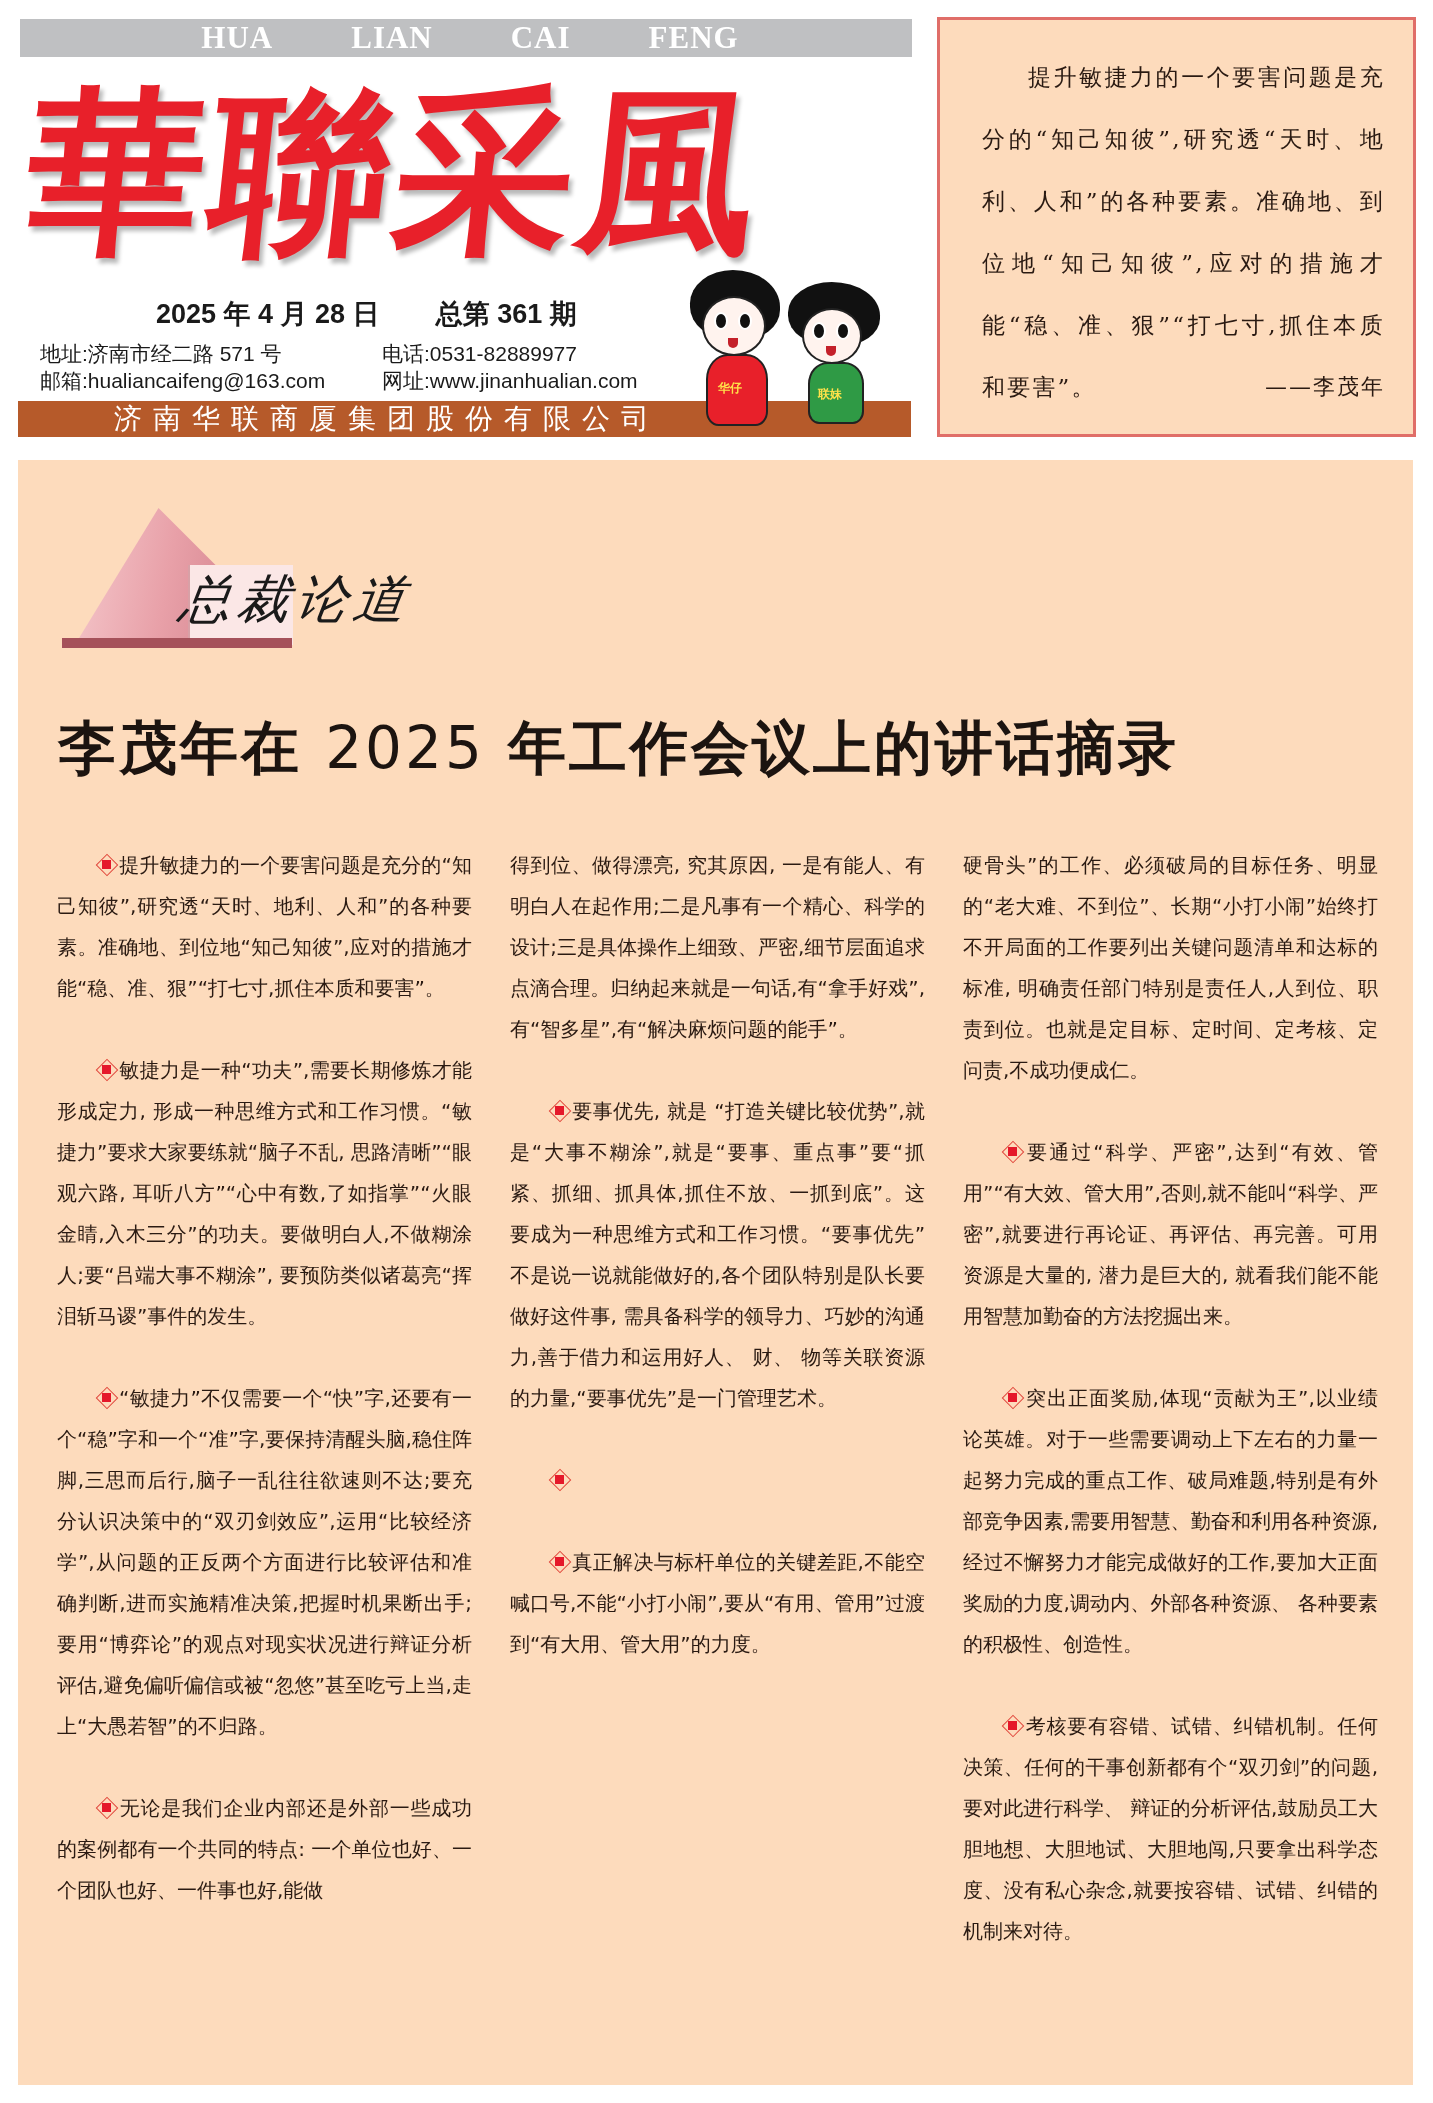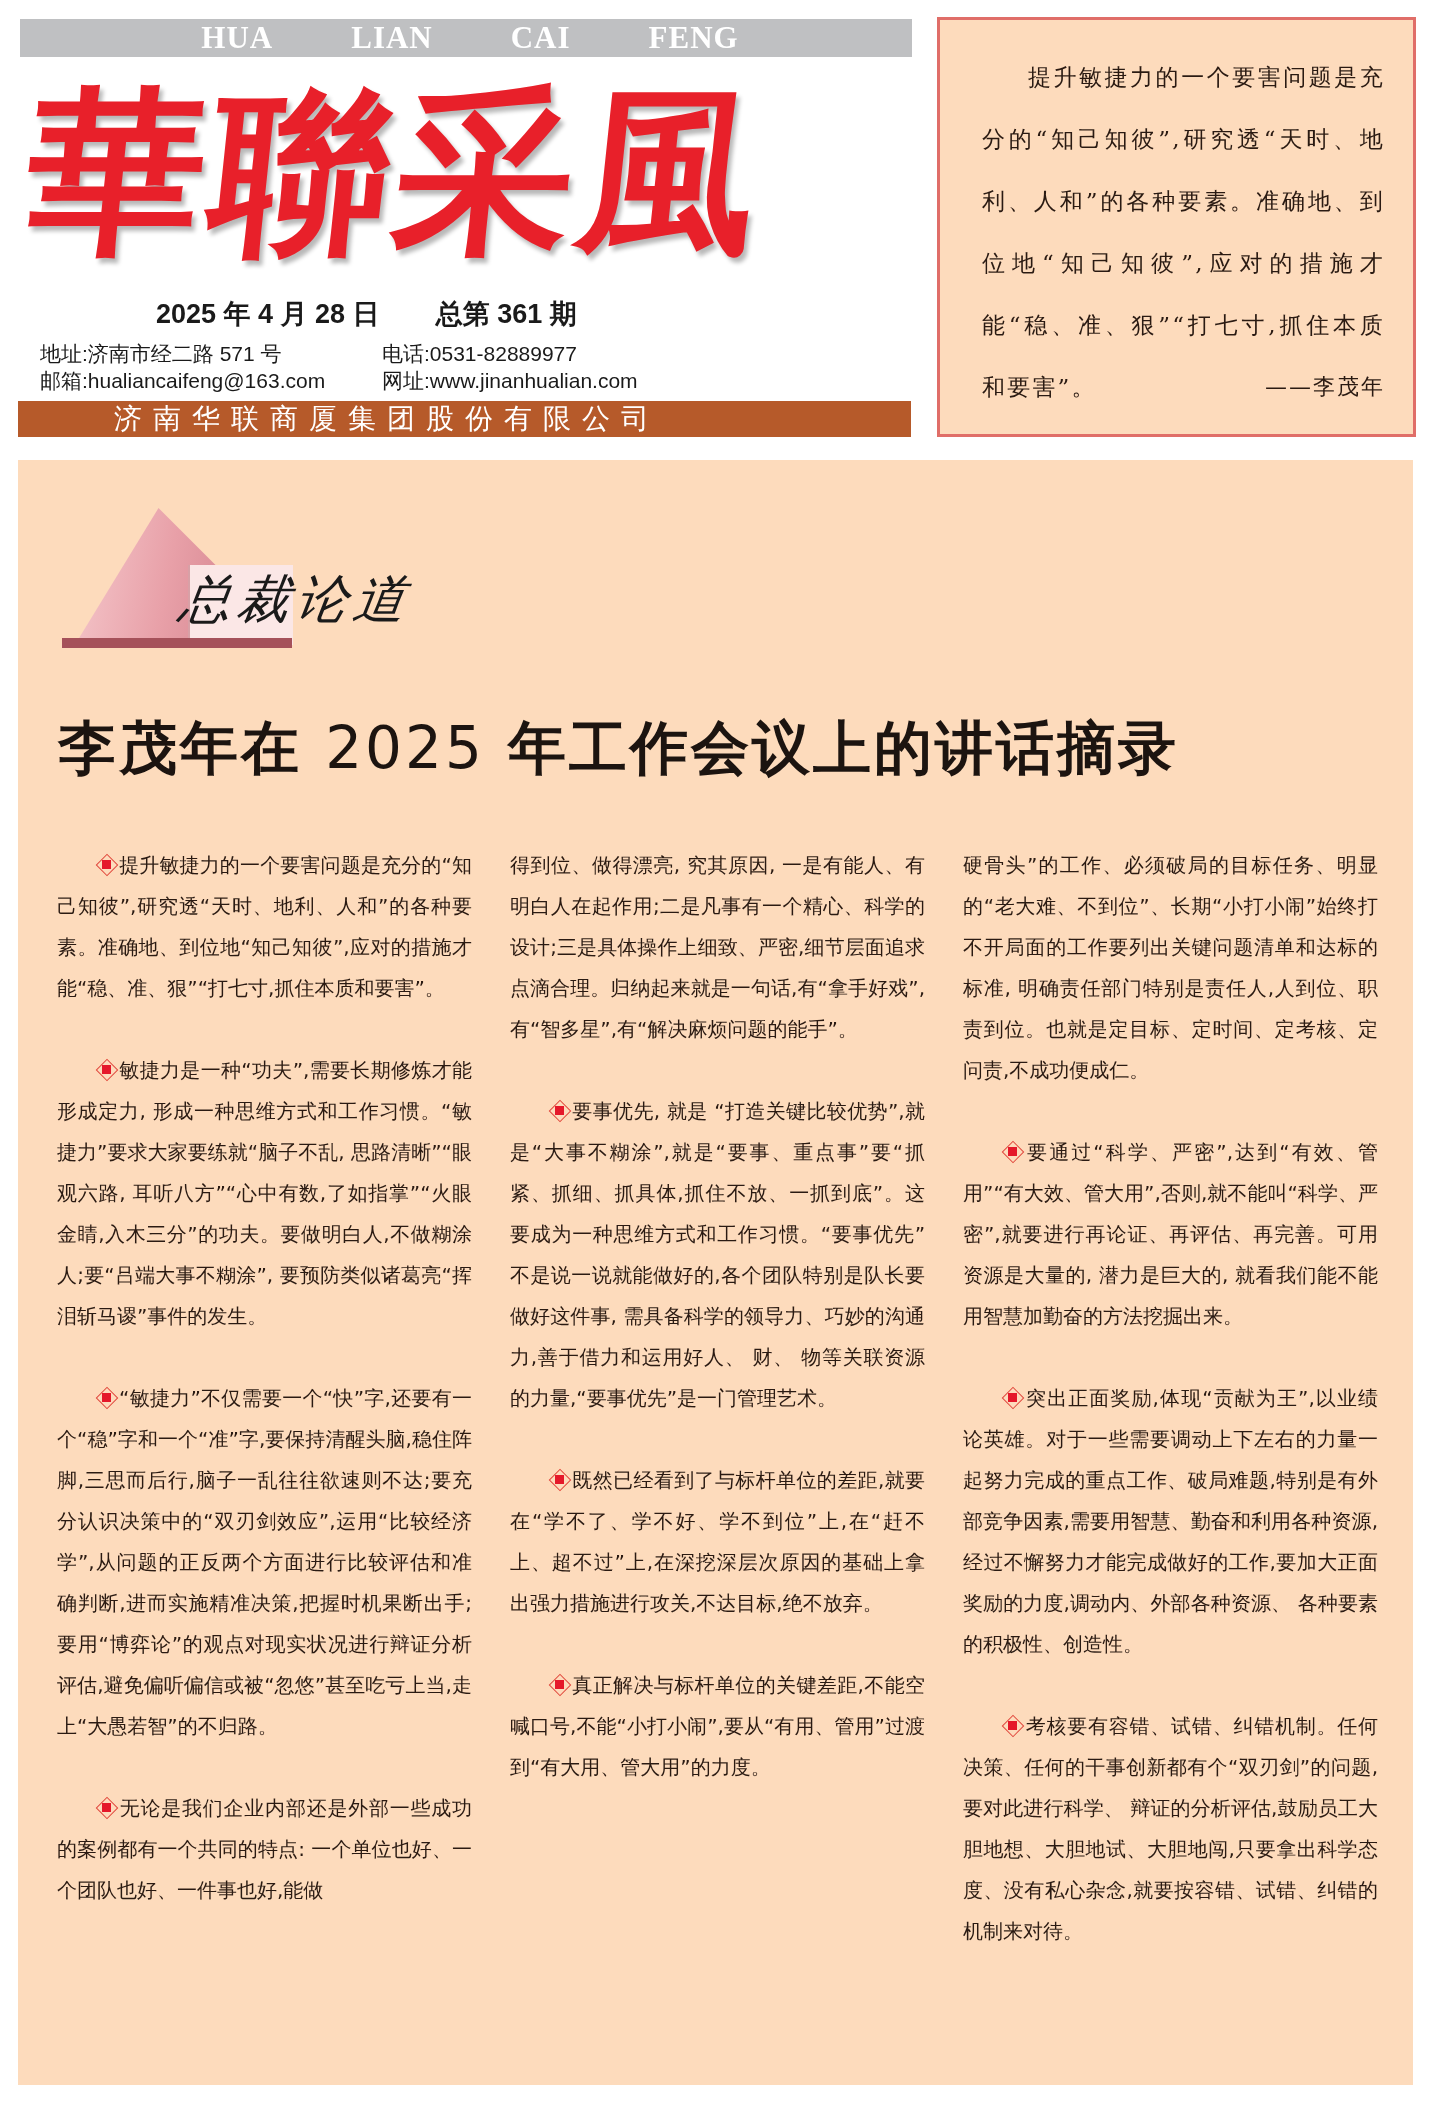--- a/index.html
+++ b/index.html
@@ -132,20 +132,42 @@
     <span style="left:0">地址:济南市经二路 571 号</span>
     <span style="left:342px">电话:0531-82889977</span>
   </div>
   <div class="contact row2">
     <span style="left:0">邮箱:hualiancaifeng@163.com</span>
     <span style="left:342px">网址:www.jinanhualian.com</span>
   </div>
 
   <div class="company-band">济南华联商厦集团股份有限公司</div>
 
+  <div class="mascots">
+
+    <div class="mascot" style="left:20px; top:0; width:110px; height:172px;">
+      <div class="m-hair" style="left:10px; top:2px; width:90px; height:70px;"></div>
+      <div class="m-face" style="left:22px; top:28px; width:64px; height:60px;"></div>
+      <div class="m-eye" style="left:34px; top:44px;"></div>
+      <div class="m-eye" style="left:58px; top:44px;"></div>
+      <div class="m-mouth" style="left:48px; top:70px;"></div>
+      <div class="m-body" style="left:26px; top:86px; width:62px; height:72px; background:#e8202a;"></div>
+      <div class="m-label" style="left:38px; top:112px;">华仔</div>
+    </div>
+
+    <div class="mascot" style="left:120px; top:14px; width:110px; height:158px;">
+      <div class="m-hair" style="left:8px; top:0; width:92px; height:64px;"></div>
+      <div class="m-face" style="left:22px; top:26px; width:60px; height:56px;"></div>
+      <div class="m-eye" style="left:32px; top:40px;"></div>
+      <div class="m-eye" style="left:56px; top:40px;"></div>
+      <div class="m-mouth" style="left:46px; top:64px;"></div>
+      <div class="m-body" style="left:28px; top:80px; width:56px; height:62px; background:#2f9a45;"></div>
+      <div class="m-label" style="left:38px; top:104px;">联妹</div>
+    </div>
+  </div>
 </div>
 
 <div class="quote-box">
   <p class="quote-text">提升敏捷力的一个要害问题是充分的“知己知彼”,研究透“天时、地利、人和”的各种要素。准确地、到位地“知己知彼”,应对的措施才能“稳、准、狠”“打七寸,抓住本质和要害”。</p>
   <div class="quote-author">——李茂年</div>
 </div>
 
 <div class="main-panel">
   <div class="column-badge">
     <div class="book">
@@ -167,21 +189,21 @@
     <div class="col">
       <p class="para"><span class="bullet"></span><span>提升敏捷力的一个要害问题是充分的“知己知彼”,研究透“天时、地利、人和”的各种要素。准确地、到位地“知己知彼”,应对的措施才能“稳、准、狠”“打七寸,抓住本质和要害”。</span></p>
       <p class="para"><span class="bullet"></span><span>敏捷力是一种“功夫”,需要长期修炼才能形成定力, 形成一种思维方式和工作习惯。“敏捷力”要求大家要练就“脑子不乱, 思路清晰”“眼观六路, 耳听八方”“心中有数,了如指掌”“火眼金睛,入木三分”的功夫。要做明白人,不做糊涂人;要“吕端大事不糊涂”, 要预防类似诸葛亮“挥泪斩马谡”事件的发生。</span></p>
       <p class="para"><span class="bullet"></span><span>“敏捷力”不仅需要一个“快”字,还要有一个“稳”字和一个“准”字,要保持清醒头脑,稳住阵脚,三思而后行,脑子一乱往往欲速则不达;要充分认识决策中的“双刃剑效应”,运用“比较经济学”,从问题的正反两个方面进行比较评估和准确判断,进而实施精准决策,把握时机果断出手;要用“博弈论”的观点对现实状况进行辩证分析评估,避免偏听偏信或被“忽悠”甚至吃亏上当,走上“大愚若智”的不归路。</span></p>
       <p class="para"><span class="bullet"></span><span>无论是我们企业内部还是外部一些成功的案例都有一个共同的特点: 一个单位也好、一个团队也好、一件事也好,能做</span></p>
     </div>
 
     <div class="col">
       <p class="para cont"><span>得到位、做得漂亮, 究其原因, 一是有能人、有明白人在起作用;二是凡事有一个精心、科学的设计;三是具体操作上细致、严密,细节层面追求点滴合理。归纳起来就是一句话,有“拿手好戏”,有“智多星”,有“解决麻烦问题的能手”。</span></p>
       <p class="para"><span class="bullet"></span><span>要事优先, 就是 “打造关键比较优势”,就是“大事不糊涂”,就是“要事、重点事”要“抓紧、抓细、抓具体,抓住不放、一抓到底”。这要成为一种思维方式和工作习惯。“要事优先” 不是说一说就能做好的,各个团队特别是队长要做好这件事, 需具备科学的领导力、巧妙的沟通力,善于借力和运用好人、 财、 物等关联资源的力量,“要事优先”是一门管理艺术。</span></p>
-      <p class="para"><span class="bullet"></span><span>既然已经看到了与标杆单位的差距,就要在“学不了、学不好、学不到位”上,在“赶不上、超不过”上,在深挖深层次原因的基础上拿出强力措施进行攻关,不达目标,绝不放弃。</span></p>
+      <p class="para"><span class="bullet"></span></p>
       <p class="para"><span class="bullet"></span><span>真正解决与标杆单位的关键差距,不能空喊口号,不能“小打小闹”,要从“有用、管用”过渡到“有大用、管大用”的力度。</span></p>
     </div>
 
     <div class="col">
       <p class="para cont"><span>硬骨头”的工作、必须破局的目标任务、明显的“老大难、不到位”、长期“小打小闹”始终打不开局面的工作要列出关键问题清单和达标的标准, 明确责任部门特别是责任人,人到位、职责到位。也就是定目标、定时间、定考核、定问责,不成功便成仁。</span></p>
       <p class="para"><span class="bullet"></span><span>要通过“科学、严密”,达到“有效、管用”“有大效、管大用”,否则,就不能叫“科学、严密”,就要进行再论证、再评估、再完善。可用资源是大量的, 潜力是巨大的, 就看我们能不能用智慧加勤奋的方法挖掘出来。</span></p>
       <p class="para"><span class="bullet"></span><span>突出正面奖励,体现“贡献为王”,以业绩论英雄。对于一些需要调动上下左右的力量一起努力完成的重点工作、破局难题,特别是有外部竞争因素,需要用智慧、勤奋和利用各种资源, 经过不懈努力才能完成做好的工作,要加大正面奖励的力度,调动内、外部各种资源、 各种要素的积极性、创造性。</span></p>
       <p class="para"><span class="bullet"></span><span>考核要有容错、试错、纠错机制。任何决策、任何的干事创新都有个“双刃剑”的问题, 要对此进行科学、 辩证的分析评估,鼓励员工大胆地想、大胆地试、大胆地闯,只要拿出科学态度、没有私心杂念,就要按容错、试错、纠错的机制来对待。</span></p>
     </div>
   </div>

